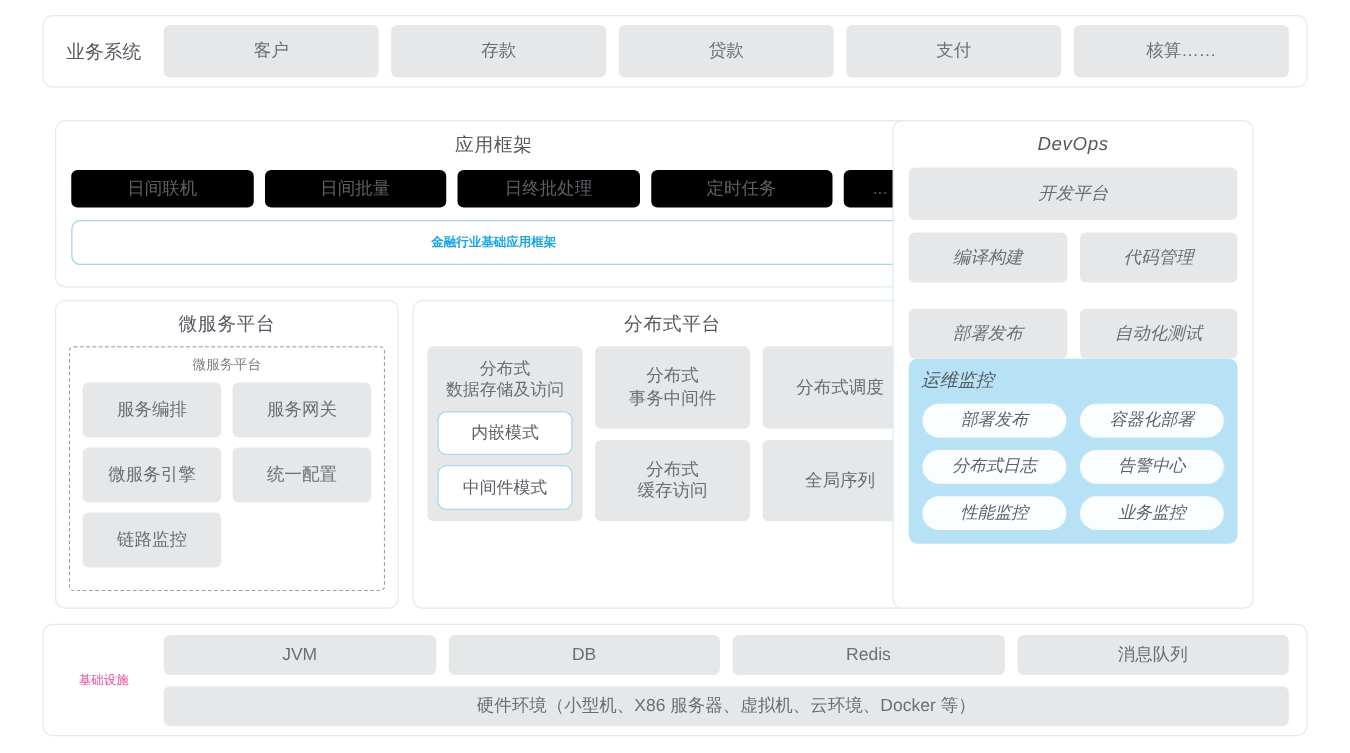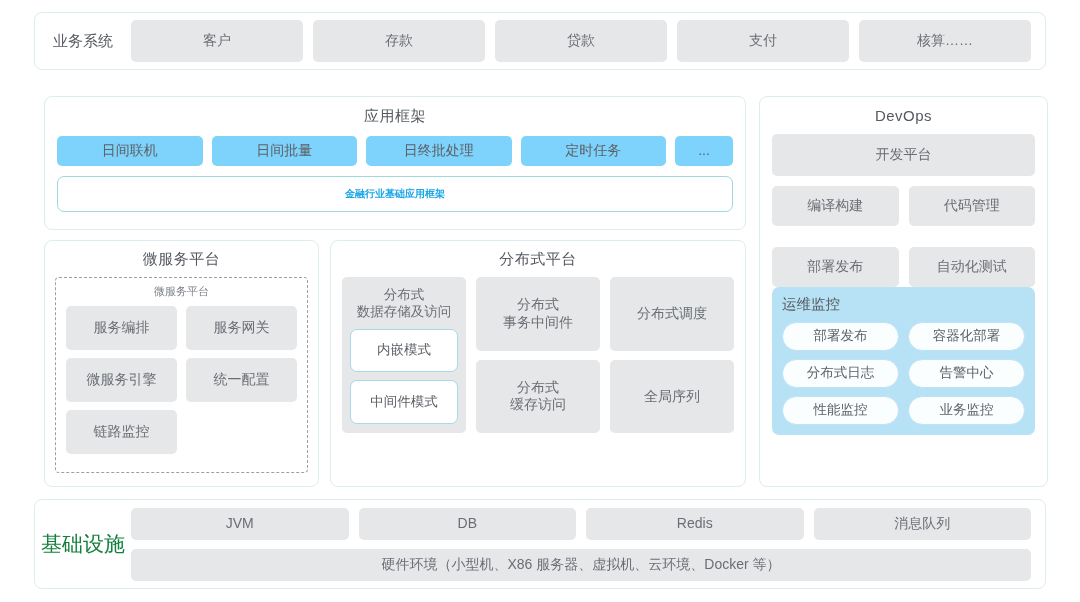--- a/index.html
+++ b/index.html
@@ -33,21 +33,21 @@
     border-radius: 5px;
     display: flex;
     align-items: center;
     justify-content: center;
     text-align: center;
     font-size: 14px;
     color: #6a6e74;
     line-height: 1.25;
     white-space: pre-line;
   }
-  .chip.blue  { background: #7dd3fc; color: #5d6166; }
+  .chip.blue  { background: #000000; color: #5d6166; }
   .chip.white { background: #ffffff; border: 1px solid #a8d8ef; color: #5d6166; border-radius: 7px; }
   .chip.white-soft { background: #fbfeff; border: 1px solid #bfe3f6; color: #5d6166; border-radius: 16px; }
 
   
   #row-business {
     left: 34px; top: 12px; width: 1012px; height: 58px;
     display: flex; align-items: center;
   }
   #row-business .row-label {
     width: 96px; flex: none; text-align: center;
@@ -83,36 +83,36 @@
     text-align: center; font-size: 11px; color: #7b8086; margin-bottom: 7px;
   }
   #microservice-grid {
     display: grid; grid-template-columns: 1fr 1fr; gap: 8px 9px;
   }
   #microservice-grid .chip { height: 44px; }
 
   
   #panel-distributed { left: 330px; top: 240px; width: 416px; height: 247px; padding: 9px 11px 11px; }
   #panel-distributed .panel-title { margin-bottom: 8px; }
-  #distributed-body { display: flex; gap: 10px; height: 156px; justify-content: space-between; }
+  #distributed-body { display: flex; gap: 10px; height: 140px; justify-content: space-between; }
   #distributed-col-a { width: 124px; flex: none; }
   #dist-storage {
     background: #e6e7e9; border-radius: 5px; height: 100%;
     padding: 10px 8px 9px; display: flex; flex-direction: column;
   }
   #dist-storage .stack-title {
     text-align: center; font-size: 13.5px; color: #6a6e74;
     line-height: 1.25; white-space: pre-line; margin-bottom: 8px;
   }
   #dist-storage .sub { height: 52px; margin-bottom: 8px; font-size: 13.5px; }
   #dist-storage .sub:last-child { margin-bottom: 0; }
   #distributed-col-b { flex: 1; display: grid; grid-template-columns: 1fr 1fr; grid-template-rows: 1fr 1fr; gap: 9px 10px; }
 
   
-  #panel-devops { left: 759px; top: 96px; width: 289px; height: 391px; padding: 10px 12px 12px; }
+  #panel-devops { left: 714px; top: 96px; width: 289px; height: 391px; padding: 10px 12px 12px; font-style: italic; }
   #panel-devops .panel-title { margin-bottom: 10px; }
   #devops-wide { height: 42px; margin-bottom: 10px; }
   #devops-grid { display: grid; grid-template-columns: 1fr 1fr; gap: 21px 10px; margin-bottom: 0; }
   #devops-grid .chip { height: 40px; }
 
   #panel-monitor {
     background: #b7e1f5; border-radius: 7px; padding: 8px 10px 10px;
   }
   #panel-monitor .monitor-title {
     text-align: left; font-size: 14.5px; color: #55595f; margin-bottom: 8px;
@@ -120,21 +120,21 @@
   #monitor-grid { display: grid; grid-template-columns: 1fr 1fr; gap: 8px 9px; }
   #monitor-grid .chip { height: 29px; font-size: 13.5px; }
 
   
   #row-infra {
     left: 34px; top: 499px; width: 1012px; height: 90px;
     display: flex; align-items: center;
   }
   #row-infra .row-label {
     width: 96px; flex: none; text-align: center;
-    font-size: 21px; color: #15803d;
+    font-size: 10px; color: #ec4899;
   }
   #row-infra .infra-stack { flex: 1; padding-right: 14px; }
   #infra-top { display: flex; gap: 10px; margin-bottom: 9px; }
   #infra-top .chip { flex: 1; height: 32px; }
   #infra-hardware { height: 32px; }
 </style>
 </head>
 <body>
 
 <div id="root">

